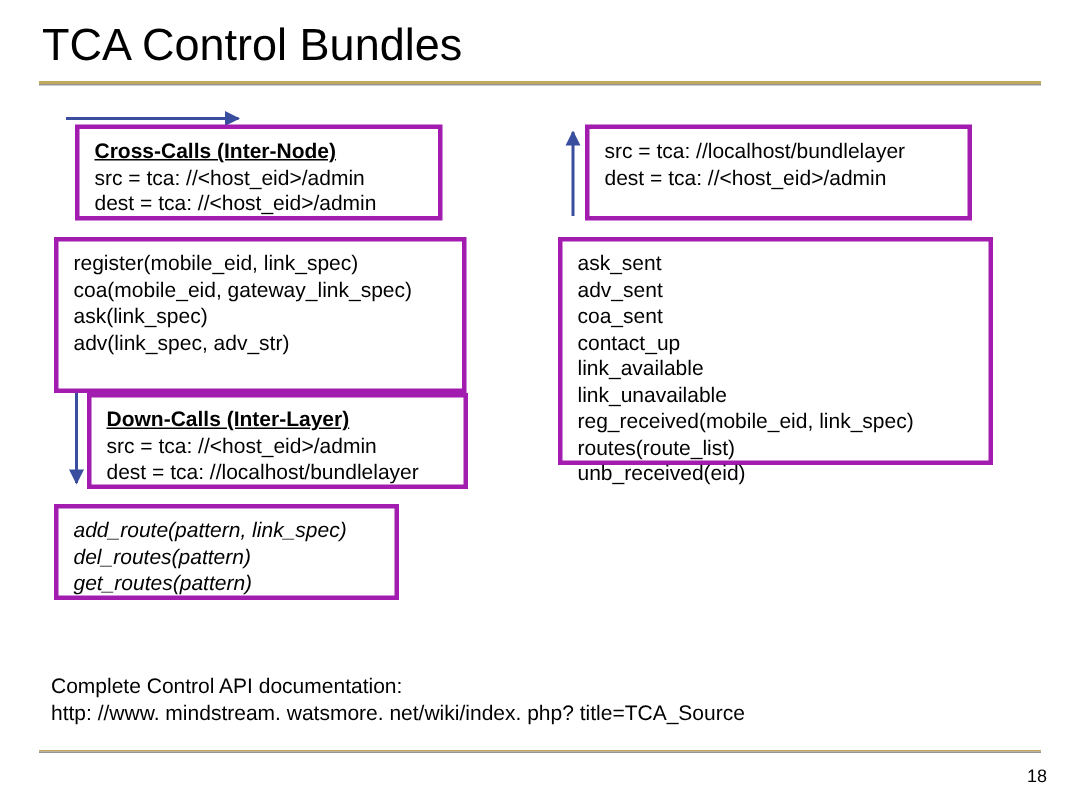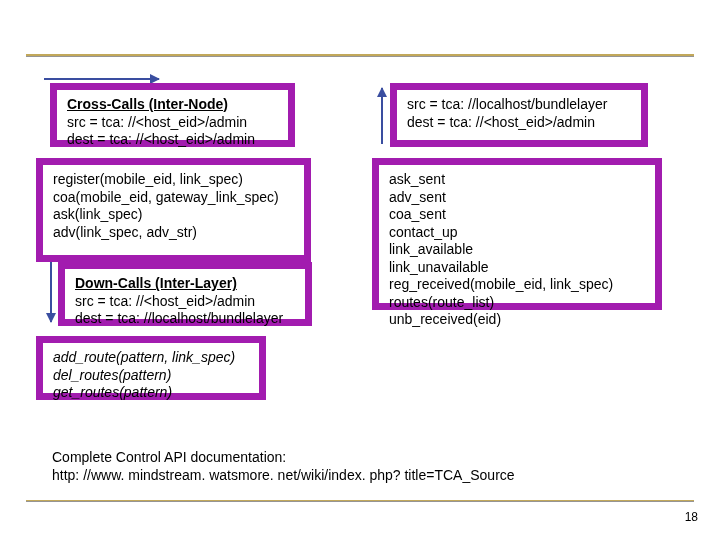--- a/index.html
+++ b/index.html
@@ -30,21 +30,21 @@
     position: absolute;
     top: 54px;
     left: 26px;
     width: 668px;
     height: 0;
     border-top: 2px solid #c2a85a;
     border-bottom: 1px solid #959595;
   }
   .box {
     position: absolute;
-    border: 7px solid #a21caf;
+    border: 3px solid #a21caf;
     box-sizing: border-box;
     font-size: 14px;
     line-height: 1.25;
     padding: 6px 10px 6px 10px;
     color: #000;
   }
   .box .hdr {
     text-decoration: underline;
     font-weight: bold;
   }
@@ -84,21 +84,20 @@
     border-bottom: 10px solid #3a4ea0;
     border-left: 5px solid transparent;
     border-right: 5px solid transparent;
   }
   .footer-text {
     position: absolute;
     left: 34px;
     bottom: 56px;
     font-size: 14px;
     line-height: 1.3;
-    margin-left: 18px;
   }
   .footer-rule {
     position: absolute;
     bottom: 38px;
     left: 26px;
     width: 668px;
     height: 0;
     border-top: 1px solid #c2a85a;
     border-bottom: 1px solid #959595;
   }
@@ -109,20 +108,21 @@
     font-size: 12px;
     color: #000;
   }
   .list div { white-space: nowrap; }
 </style>
 </head>
 <body>
 
 <div class="slide">
 
+  <div class="title">TCA Control Bundles</div>
   <div class="title-rule"></div>
 
   <div class="arrow-h" style="left:44px; top:78px; width:115px;"></div>
 
   <div class="box" style="left:50px; top:83px; width:245px; height:64px;">
     <div class="hdr">Cross-Calls (Inter-Node)</div>
     <div>src = tca: //&lt;host_eid&gt;/admin</div>
     <div>dest = tca: //&lt;host_eid&gt;/admin</div>
   </div>
 

